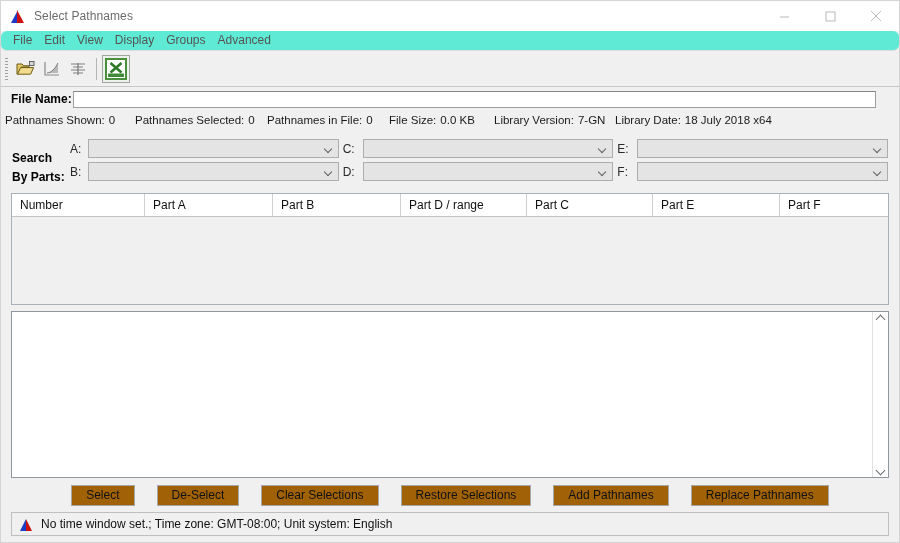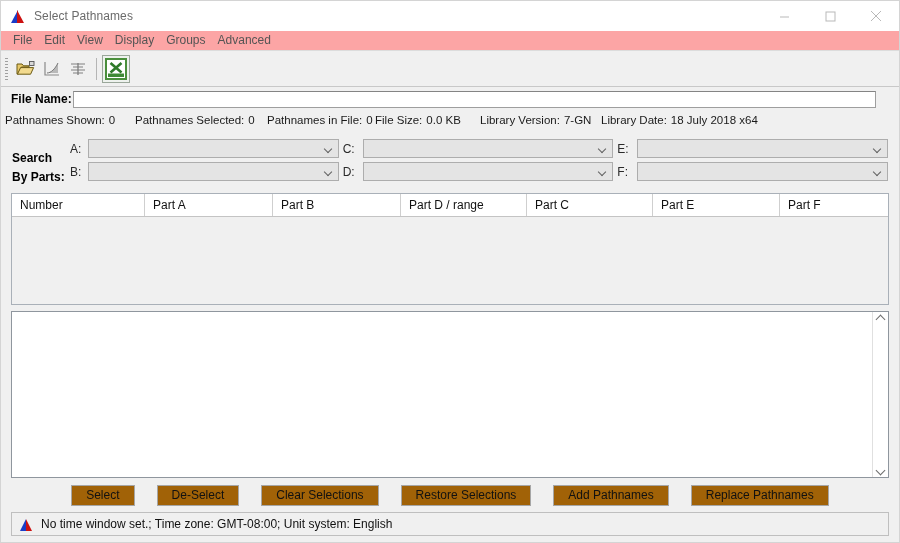--- a/index.html
+++ b/index.html
@@ -67,26 +67,27 @@
     display: flex; align-items: center; justify-content: center;
     color: #b9b9b9;
     font-size: 13px;
     line-height: 1;
   }
   .win-btn svg { display: block; }
 
   
   .menubar {
     height: 19px;
-    background: #fca5a5;
+    background: #5eead4;
     display: flex;
     align-items: center;
     padding-left: 6px;
     flex: 0 0 auto;
     border-bottom: 1px solid #dcdcdc;
+    border-radius: 6px;
   }
   .menu-item {
     font-size: 12px;
     color: #555555;
     padding: 0 6px;
     line-height: 19px;
     white-space: nowrap;
   }
 
   
@@ -434,21 +435,21 @@
     <input class="filename-input" type="text" value="" placeholder="" style="">
   </div>
 
   <div class="counters-row">
     <div class="counter" style="width:130px">
       <span>Pathnames Shown:</span><span class="val">0</span>
     </div>
     <div class="counter" style="width:132px">
       <span>Pathnames Selected:</span><span class="val">0</span>
     </div>
-    <div class="counter" style="width:108px">
+    <div class="counter" style="width:122px">
       <span>Pathnames in File:</span><span class="val">0</span>
     </div>
     <div class="counter" style="width:105px">
       <span>File Size:</span><span class="val">0.0  KB</span>
     </div>
     <div class="counter" style="width:121px">
       <span>Library Version:</span><span class="val">7-GN</span>
     </div>
     <div class="counter">
       <span>Library Date:</span><span class="val">18 July 2018   x64</span>

